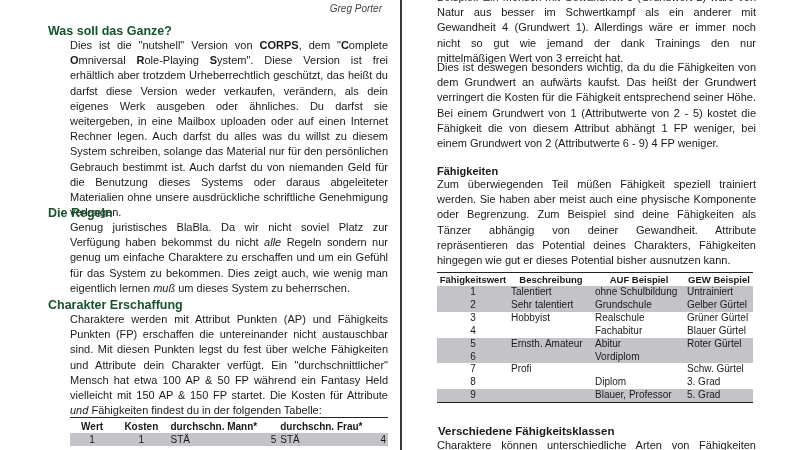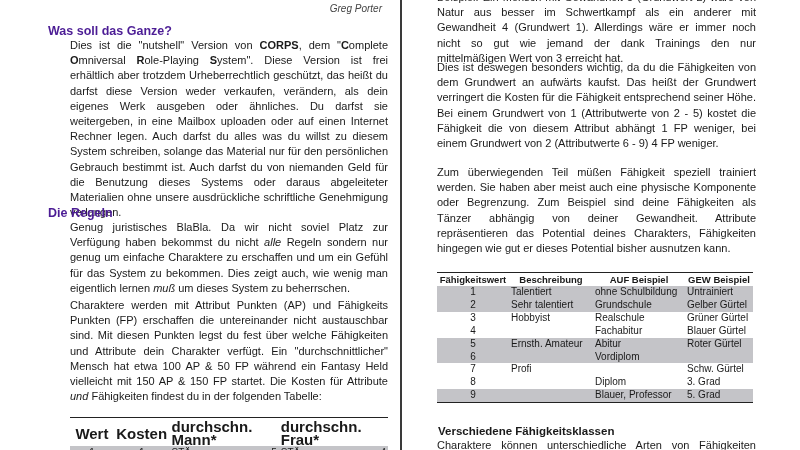--- a/index.html
+++ b/index.html
@@ -7,35 +7,35 @@
     width: 800px; height: 450px; overflow: hidden; background: #ffffff;
     font-family: "Liberation Sans", sans-serif; color: #1a1a1a; position: relative;
   }
   .col { position: absolute; top: 0; height: 450px; overflow: hidden; }
   .col-left { left: 0; width: 400px; border-radius: 24px; }
   .col-right { left: 403px; width: 397px; }
   .divider { position: absolute; left: 400px; top: 0; width: 2px; height: 450px; background: #3a3a3a; }
 
   .author { position: absolute; right: 18px; top: 3px; font-size: 10px; font-style: italic; color: #444; }
 
-  h2 { font-size: 12.5px; font-weight: bold; margin: 0; color: #4c1d95; }
+  h2 { font-size: 12.5px; font-weight: bold; margin: 0; color: #14532d; }
   p { margin: 0; font-size: 11px; line-height: 15.2px; text-align: justify; }
 
   .sec { position: absolute; left: 48px; width: 340px; }
   .sec p { margin-left: 22px; width: 318px; }
 
   .r-block { position: absolute; left: 34px; width: 319px; }
   .r-block p { width: 319px; }
   .r-h { font-size: 11px; font-weight: bold; margin: 0; }
   .r-h2 { font-size: 11.5px; font-weight: bold; margin: 1px; }
 
   table { border-collapse: collapse; font-size: 10px; }
   .t-left { position: absolute; left: 70px; top: 417px; width: 318px; border-top: 1.5px solid #222; }
   .t-left th, .t-left td { padding: 0 2px; height: 13px; line-height: 13px; }
-  .t-left th { font-weight: bold; font-size: 15px; padding-top: 2px; }
+  .t-left th { font-weight: bold; font-size: 10px; padding-top: 2px; }
   .t-left tr.shade td { background: #c4c4c8; }
 
   .t-right { position: absolute; left: 437px; top: 272px; width: 316px; border-top: 1.5px solid #222; border-bottom: 1.5px solid #222; }
   .t-right th { font-weight: bold; font-size: 9.5px; text-align: center; height: 13px; line-height: 13px; padding: 0 2px; }
   .t-right td { height: 12.9px; line-height: 12.9px; padding: 0 2px; white-space: nowrap; }
   .t-right tr.shade td { background: #c4c4c8; }
   .c { text-align: center; }
   .num-r { text-align: right; }
   em { font-style: italic; }
   b { font-weight: bold; }
@@ -50,20 +50,21 @@
     <h2>Was soll das Ganze?</h2>
     <p><span>Dies ist die "nutshell" Version von </span><b>CORPS</b><span>, dem "</span><b>C</b><span>omplete </span><b>O</b><span>mniversal </span><b>R</b><span>ole-Playing </span><b>S</b><span>ystem". Diese Version ist frei erhältlich aber trotzdem Urheberrechtlich geschützt, das heißt du darfst diese Version weder verkaufen, verändern, als dein eigenes Werk ausgeben oder ähnliches. Du darfst sie weitergeben, in eine Mailbox uploaden oder auf einen Internet Rechner legen. Auch darfst du alles was du willst zu diesem System schreiben, solange das Material nur für den persönlichen Gebrauch bestimmt ist. Auch darfst du von niemanden Geld für die Benutzung dieses Systems oder daraus abgeleiteter Materialien ohne unsere ausdrückliche schriftliche Genehmigung verlangen.</span></p>
   </div>
 
   <div class="sec" style="top:206px;">
     <h2>Die Regeln</h2>
     <p><span>Genug juristisches BlaBla. Da wir nicht soviel Platz zur Verfügung haben bekommst du nicht </span><em>alle</em><span> Regeln sondern nur genug um einfache Charaktere zu erschaffen und um ein Gefühl für das System zu bekommen. Dies zeigt auch, wie wenig man eigentlich lernen </span><em>muß</em><span> um dieses System zu beherrschen.</span></p>
   </div>
 
   <div class="sec" style="top:298px;">
+    <h2>Charakter Erschaffung</h2>
     <p><span>Charaktere werden mit Attribut Punkten (AP) und Fähigkeits Punkten (FP) erschaffen die untereinander nicht austauschbar sind. Mit diesen Punkten legst du fest über welche Fähigkeiten und Attribute dein Charakter verfügt. Ein "durchschnittlicher" Mensch hat etwa 100 AP &amp; 50 FP während ein Fantasy Held vielleicht mit 150 AP &amp; 150 FP startet. Die Kosten für Attribute </span><em>und</em><span> Fähigkeiten findest du in der folgenden Tabelle:</span></p>
   </div>
 </div>
 
 <table class="t-left">
   <thead>
     <tr>
       <th class="c" style="width:42px">Wert</th>
       <th class="c" style="width:52px">Kosten</th>
       <th style="text-align:left;width:90px">durchschn. Mann*</th>
@@ -87,20 +88,21 @@
 <div class="divider"></div>
 
 <div class="col col-right">
   <div class="r-block" style="top:-10px;">
     <p>Beispiel:  Ein Mensch mit Gewandheit 5 (Grundwert 2) wäre von Natur aus besser im Schwertkampf als ein anderer mit Gewandheit 4 (Grundwert 1). Allerdings wäre er immer noch nicht so gut wie jemand der dank Trainings den nur mittelmäßigen Wert von 3 erreicht hat.</p>
   </div>
   <div class="r-block" style="top:60px;">
     <p>Dies ist deswegen besonders wichtig, da du die Fähigkeiten von dem Grundwert an aufwärts kaufst. Das heißt der Grundwert verringert die Kosten für die Fähigkeit entsprechend seiner Höhe. Bei einem Grundwert von 1 (Attributwerte von 2 - 5) kostet die Fähigkeit die von diesem Attribut abhängt 1 FP weniger, bei einem Grundwert von 2 (Attributwerte 6 - 9) 4 FP weniger.</p>
   </div>
   <div class="r-block" style="top:165px;">
+    <div class="r-h">Fähigkeiten</div>
     <p>Zum überwiegenden Teil müßen Fähigkeit speziell trainiert werden. Sie haben aber meist auch eine physische Komponente oder Begrenzung. Zum Beispiel sind deine Fähigkeiten als Tänzer abhängig von deiner Gewandheit. Attribute repräsentieren das Potential deines Charakters, Fähigkeiten hingegen wie gut er dieses Potential bisher ausnutzen kann.</p>
   </div>
   <div class="r-block" style="top:424px;">
     <div class="r-h2">Verschiedene Fähigkeitsklassen</div>
     <p>Charaktere können unterschiedliche Arten von Fähigkeiten haben.</p>
   </div>
 </div>
 
 <table class="t-right">
   <thead>

